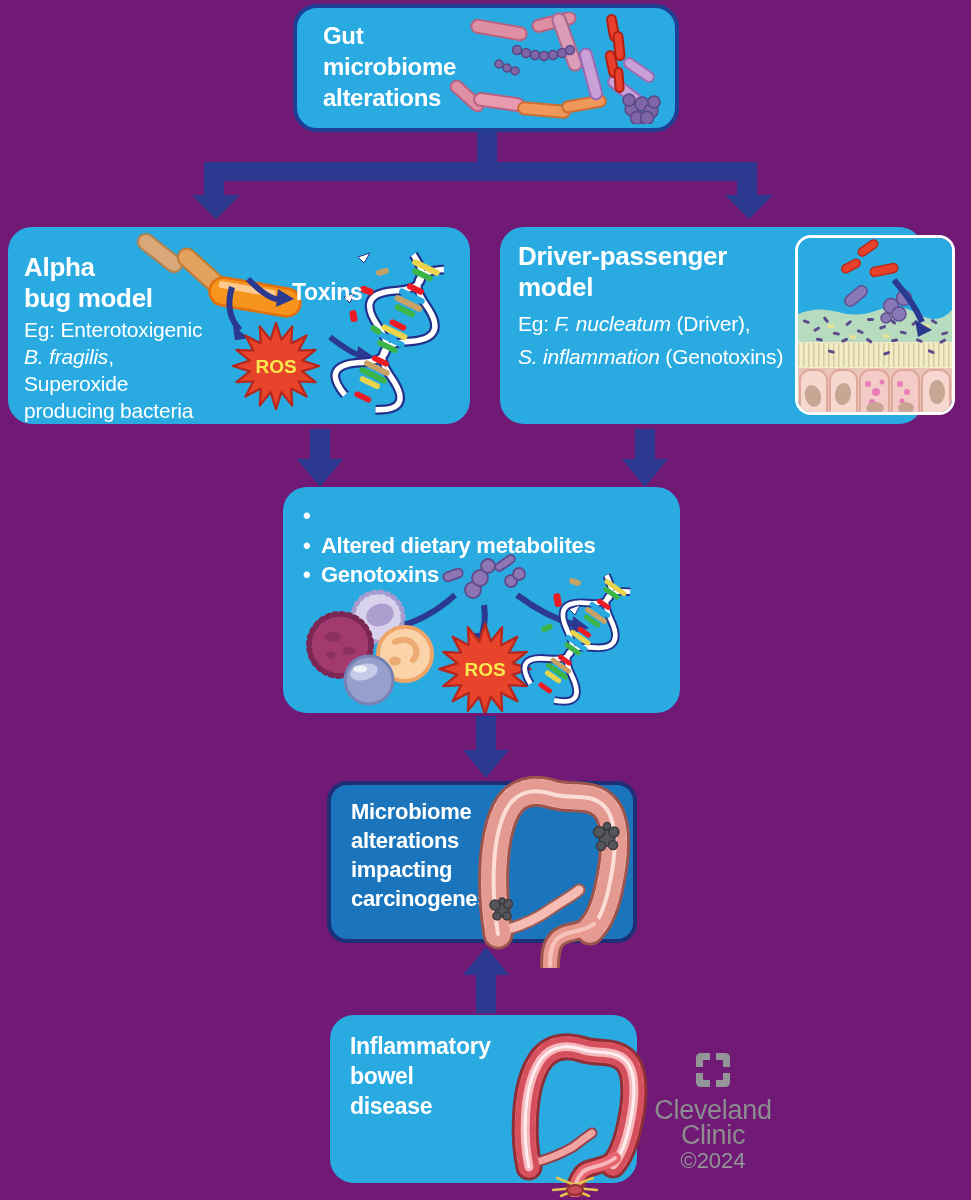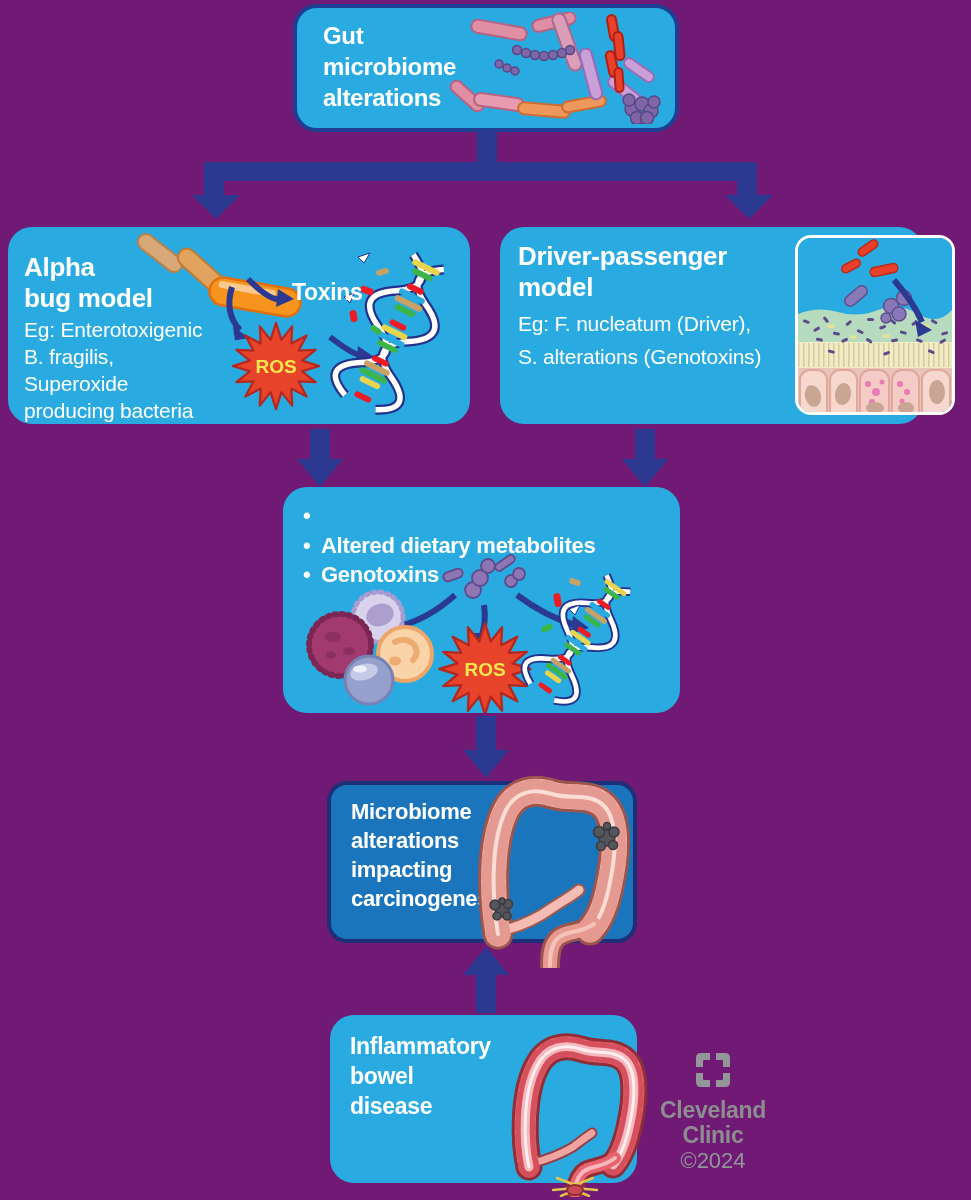--- a/index.html
+++ b/index.html
@@ -6,26 +6,26 @@
     --lb:#29ABE2; --db:#1B75BC; --navy:#2B3990; --bnavy:#1F3F94;
     --white:#fff; --gray:#939598;
   }
   html,body{margin:0;padding:0;background:#fff;}
   body{font-family:"Liberation Sans", sans-serif;}
   #canvas{position:relative;width:971px;height:1200px;background:#701a75;overflow:hidden;}
   .box{position:absolute;box-sizing:border-box;background:var(--lb);border-radius:24px;}
   .abs{position:absolute;}
   .t-title{font-weight:bold;color:#fff;white-space:pre-line;letter-spacing:-0.3px;}
   .t-body{color:#fff;letter-spacing:-0.2px;}
-  .italic{}
+  .italic{font-style:italic;}
   .bullet-line{display:flex;align-items:baseline;color:#fff;font-weight:bold;font-size:22px;line-height:29.5px;letter-spacing:-0.3px;}
   .bullet-line .dot{width:18px;flex:0 0 18px;}
   .toxins{position:absolute;left:284px;top:52px;font-size:23px;font-weight:bold;color:#fff;letter-spacing:-0.3px;}
   .footer{position:absolute;left:640px;top:1050px;width:146px;text-align:center;color:var(--gray);}
-  .brand{font-weight:bold;font-size:23px;line-height:25px;letter-spacing:-0.3px;color:#8D8D90;}
+  .brand{font-weight:normal;font-size:27px;line-height:25px;letter-spacing:-0.3px;color:#8D8D90;}
   .copyright{font-size:22px;color:#939598;margin-top:0;}
   svg text{font-family:"Liberation Sans", sans-serif;}
 </style>
 </head>
 <body>
 
 <div id="canvas">
 
   <svg width="0" height="0" style="position:absolute" aria-hidden="true">
     <defs>
@@ -171,21 +171,21 @@
     </svg>
     <div class="toxins">Toxins</div>
   </div>
 
   <div class="box" style="left:500px;top:227px;width:423px;height:197px;">
     <div class="abs" style="left:18px;top:14px;">
       <div class="t-title" style="font-size:26px;line-height:31px;">Driver-passenger
 model</div>
       <div class="t-body" style="font-size:21px;line-height:33px;margin-top:4px;">
         <div><span>Eg: </span><span class="italic">F. nucleatum</span><span> (Driver),</span></div>
-        <div><span class="italic">S. alterations</span><span> (Genotoxins)</span></div>
+        <div><span class="italic">S. inflammation</span><span> (Genotoxins)</span></div>
       </div>
     </div>
     <div class="abs" style="left:295px;top:8px;width:160px;height:180px;border:3px solid #fff;border-radius:16px;overflow:hidden;box-sizing:border-box;">
       <svg width="154" height="174" viewBox="0 0 154 174">
         <rect width="154" height="174" fill="#29ABE2"></rect>
         <path d="M0,76 Q20,68 40,74 T80,72 T120,76 T154,72 L154,106 L0,106 Z" fill="#B7DBBE"></path>
         <rect x="0" y="104" width="154" height="26" fill="#F2ECC6"></rect>
         <line x1="0" y1="117" x2="154" y2="117" stroke="#D6CB9C" stroke-width="24" stroke-dasharray="1.5 3.5"></line>
         <rect x="0" y="130" width="154" height="44" fill="#E8C4BB"></rect>
         <g>

